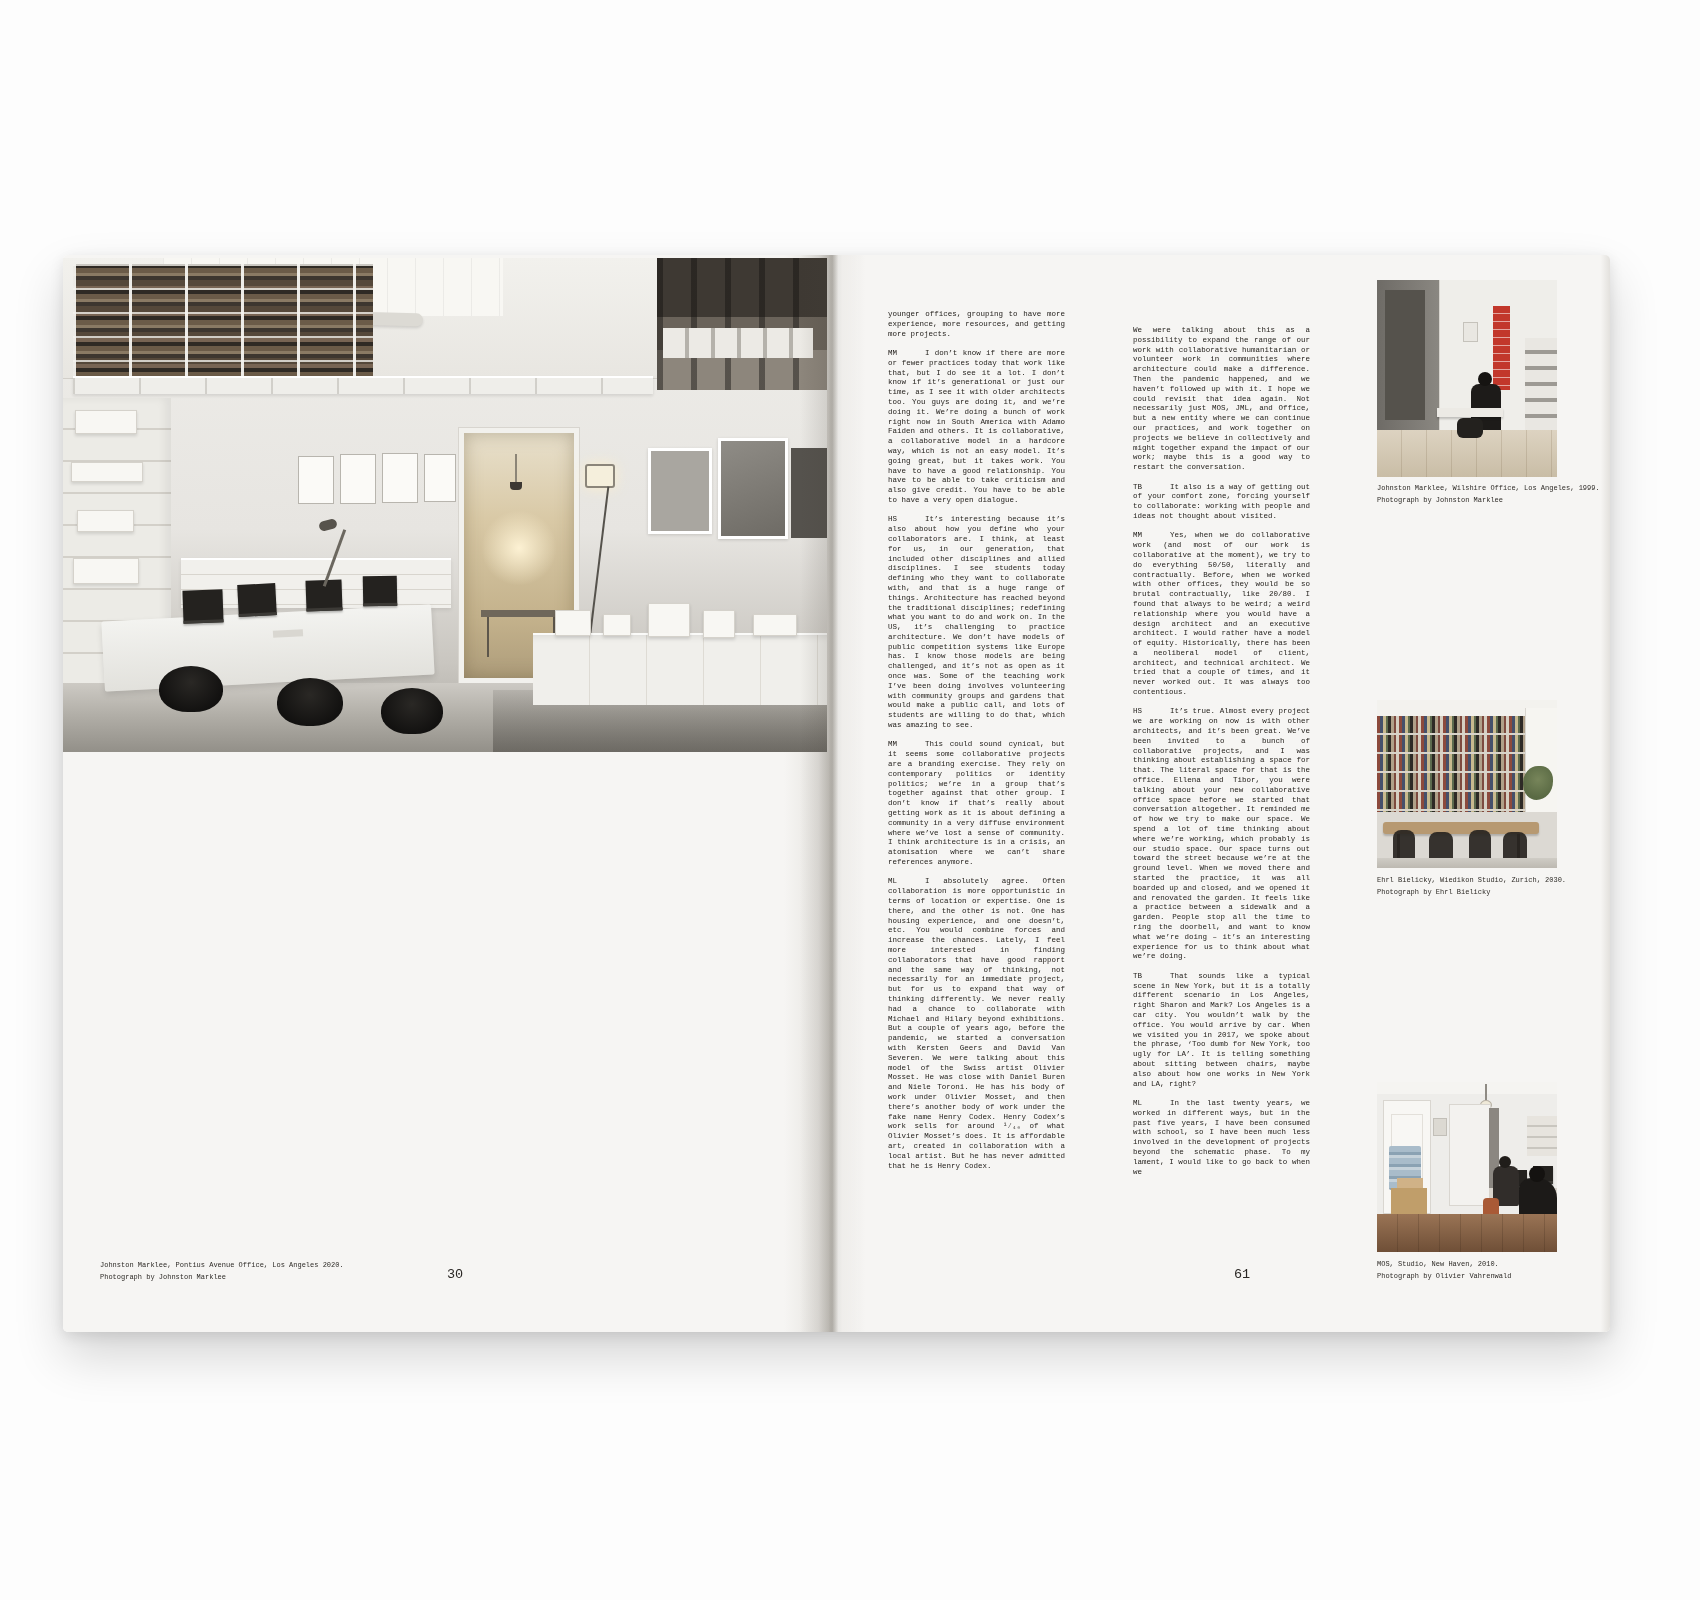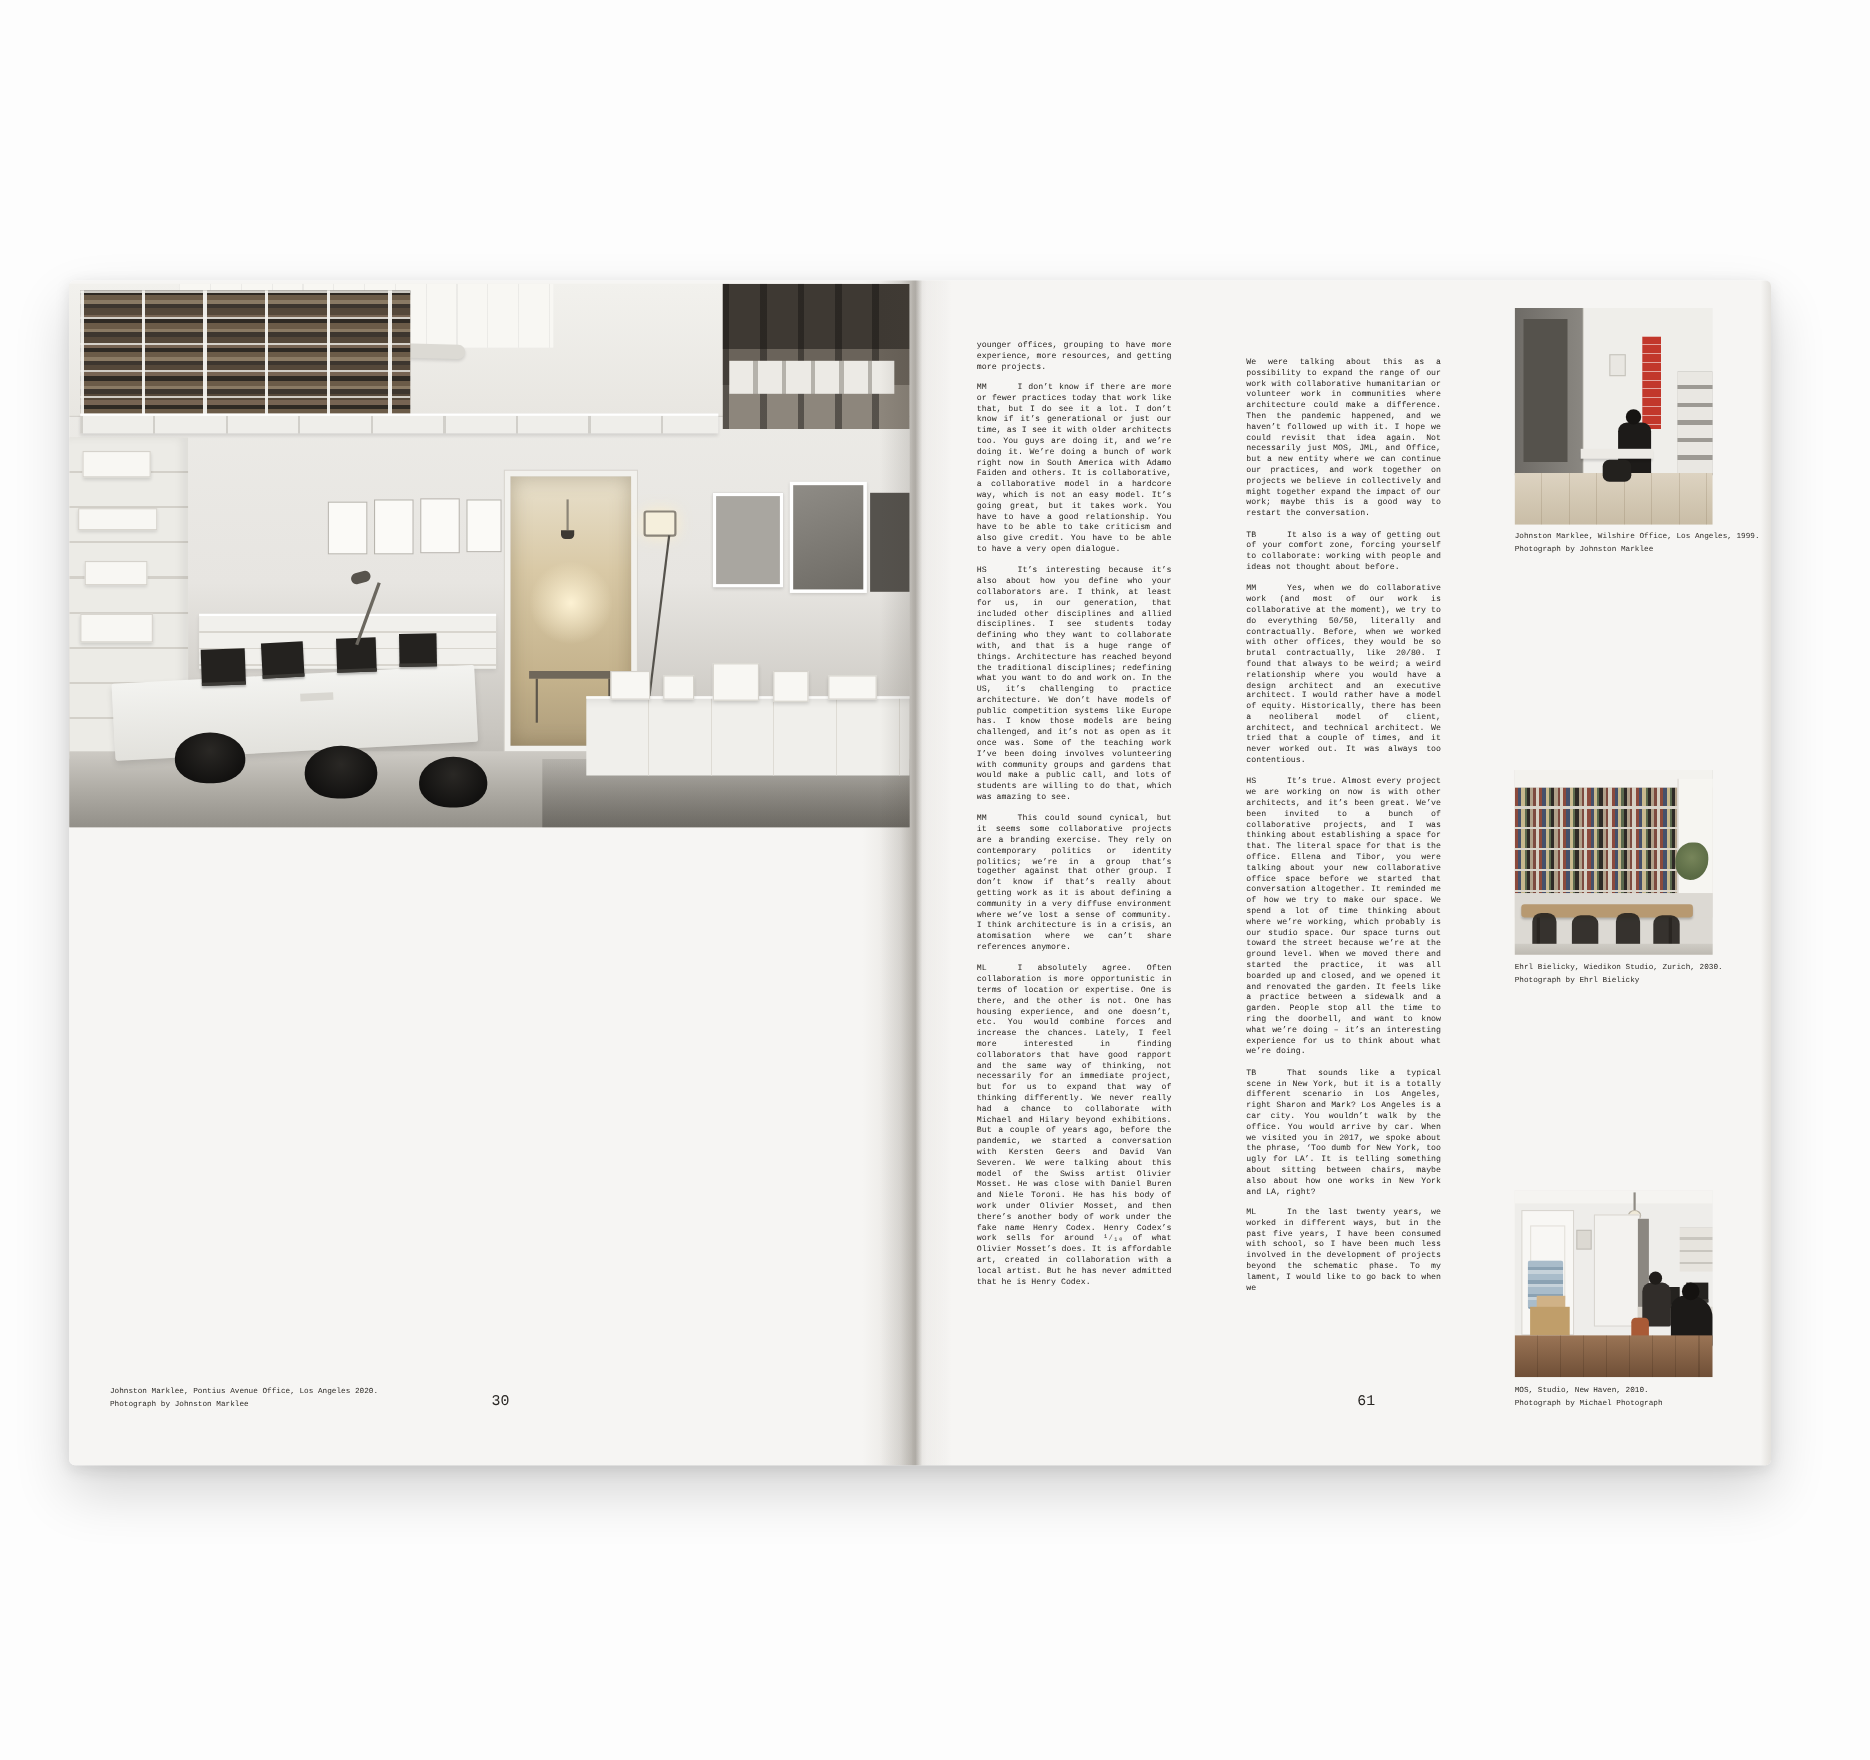--- a/index.html
+++ b/index.html
@@ -128,21 +128,21 @@
     <div class="col" style="left:58px;top:55px;">
       <p class="para"><span class="ptext">younger offices, grouping to have more experience, more resources, and getting more projects.</span></p>
       <p class="para"><span class="spk">MM</span><span class="ptext">I don’t know if there are more or fewer practices today that work like that, but I do see it a lot. I don’t know if it’s generational or just our time, as I see it with older architects too. You guys are doing it, and we’re doing it. We’re doing a bunch of work right now in South America with Adamo Faiden and others. It is collaborative, a collaborative model in a hardcore way, which is not an easy model. It’s going great, but it takes work. You have to have a good relationship. You have to be able to take criticism and also give credit. You have to be able to have a very open dialogue.</span></p>
       <p class="para"><span class="spk">HS</span><span class="ptext">It’s interesting because it’s also about how you define who your collaborators are. I think, at least for us, in our generation, that included other disciplines and allied disciplines. I see students today defining who they want to collaborate with, and that is a huge range of things. Architecture has reached beyond the traditional disciplines; redefining what you want to do and work on. In the US, it’s challenging to practice architecture. We don’t have models of public competition systems like Europe has. I know those models are being challenged, and it’s not as open as it once was. Some of the teaching work I’ve been doing involves volunteering with community groups and gardens that would make a public call, and lots of students are willing to do that, which was amazing to see.</span></p>
       <p class="para"><span class="spk">MM</span><span class="ptext">This could sound cynical, but it seems some collaborative projects are a branding exercise. They rely on contemporary politics or identity politics; we’re in a group that’s together against that other group. I don’t know if that’s really about getting work as it is about defining a community in a very diffuse environment where we’ve lost a sense of community. I think architecture is in a crisis, an atomisation where we can’t share references anymore.</span></p>
       <p class="para"><span class="spk">ML</span><span class="ptext">I absolutely agree. Often collaboration is more opportunistic in terms of location or expertise. One is there, and the other is not. One has housing experience, and one doesn’t, etc. You would combine forces and increase the chances. Lately, I feel more interested in finding collaborators that have good rapport and the same way of thinking, not necessarily for an immediate project, but for us to expand that way of thinking differently. We never really had a chance to collaborate with Michael and Hilary beyond exhibitions. But a couple of years ago, before the pandemic, we started a conversation with Kersten Geers and David Van Severen. We were talking about this model of the Swiss artist Olivier Mosset. He was close with Daniel Buren and Niele Toroni. He has his body of work under Olivier Mosset, and then there’s another body of work under the fake name Henry Codex. Henry Codex’s work sells for around ¹⁄₁₀ of what Olivier Mosset’s does. It is affordable art, created in collaboration with a local artist. But he has never admitted that he is Henry Codex.</span></p>
     </div>
 
     <div class="col" style="left:303px;top:71px;">
       <p class="para"><span class="ptext">We were talking about this as a possibility to expand the range of our work with collaborative humanitarian or volunteer work in communities where architecture could make a difference. Then the pandemic happened, and we haven’t followed up with it. I hope we could revisit that idea again. Not necessarily just MOS, JML, and Office, but a new entity where we can continue our practices, and work together on projects we believe in collectively and might together expand the impact of our work; maybe this is a good way to restart the conversation.</span></p>
-      <p class="para"><span class="spk">TB</span><span class="ptext">It also is a way of getting out of your comfort zone, forcing yourself to collaborate: working with people and ideas not thought about before.</span></p>
+      <p class="para"><span class="spk">TB</span><span class="ptext">It also is a way of getting out of your comfort zone, forcing yourself to collaborate: working with people and ideas not thought about visited.</span></p>
       <p class="para"><span class="spk">MM</span><span class="ptext">Yes, when we do collaborative work (and most of our work is collaborative at the moment), we try to do everything 50/50, literally and contractually. Before, when we worked with other offices, they would be so brutal contractually, like 20/80. I found that always to be weird; a weird relationship where you would have a design architect and an executive architect. I would rather have a model of equity. Historically, there has been a neoliberal model of client, architect, and technical architect. We tried that a couple of times, and it never worked out. It was always too contentious.</span></p>
       <p class="para"><span class="spk">HS</span><span class="ptext">It’s true. Almost every project we are working on now is with other architects, and it’s been great. We’ve been invited to a bunch of collaborative projects, and I was thinking about establishing a space for that. The literal space for that is the office. Ellena and Tibor, you were talking about your new collaborative office space before we started that conversation altogether. It reminded me of how we try to make our space. We spend a lot of time thinking about where we’re working, which probably is our studio space. Our space turns out toward the street because we’re at the ground level. When we moved there and started the practice, it was all boarded up and closed, and we opened it and renovated the garden. It feels like a practice between a sidewalk and a garden. People stop all the time to ring the doorbell, and want to know what we’re doing – it’s an interesting experience for us to think about what we’re doing.</span></p>
       <p class="para"><span class="spk">TB</span><span class="ptext">That sounds like a typical scene in New York, but it is a totally different scenario in Los Angeles, right Sharon and Mark? Los Angeles is a car city. You wouldn’t walk by the office. You would arrive by car. When we visited you in 2017, we spoke about the phrase, ‘Too dumb for New York, too ugly for LA’. It is telling something about sitting between chairs, maybe also about how one works in New York and LA, right?</span></p>
       <p class="para"><span class="spk">ML</span><span class="ptext">In the last twenty years, we worked in different ways, but in the past five years, I have been consumed with school, so I have been much less involved in the development of projects beyond the schematic phase. To my lament, I would like to go back to when we</span></p>
     </div>
 
     <div class="photo photo-1">
       <div class="abs" style="left:0;top:0;width:62px;height:152px;background:linear-gradient(90deg,#6e6b66,#8a8781);"></div>
       <div class="abs" style="left:8px;top:10px;width:40px;height:130px;background:#55524c;"></div>
       <div class="abs" style="left:62px;top:0;width:1px;height:152px;background:#d8d5cf;"></div>
@@ -201,20 +201,20 @@
       <div class="abs monitor" style="left:156px;top:84px;width:20px;height:15px;"></div>
       <div class="abs" style="left:116px;top:84px;width:26px;height:40px;background:#312d2a;border-radius:8px 8px 2px 2px;"></div>
       <div class="abs" style="left:122px;top:74px;width:12px;height:12px;background:#201d1a;border-radius:50%;"></div>
       <div class="abs" style="left:142px;top:96px;width:38px;height:48px;background:#1c1a18;border-radius:12px 20px 4px 4px;"></div>
       <div class="abs" style="left:152px;top:84px;width:16px;height:16px;background:#141210;border-radius:50%;"></div>
       <div class="abs" style="left:106px;top:116px;width:16px;height:22px;background:#a95a36;border-radius:4px;"></div>
       <div class="abs" style="left:0;top:132px;width:180px;height:38px;background:repeating-linear-gradient(90deg,rgba(40,25,12,0) 0 20px,rgba(40,25,12,.18) 20px 21px),linear-gradient(180deg,#9a7455,#6f4f37);"></div>
     </div>
     <div class="cap" style="left:547px;top:1004px;">
       <div>MOS, Studio, New Haven, 2010.</div>
-      <div>Photograph by Michael Photograph</div>
+      <div>Photograph by Olivier Vahrenwald</div>
     </div>
 
     <div class="pageno" style="left:382px;top:1012px;">61</div>
   </div>
 
   <div class="gutter"></div>
 </div>
 
 </body></html>

